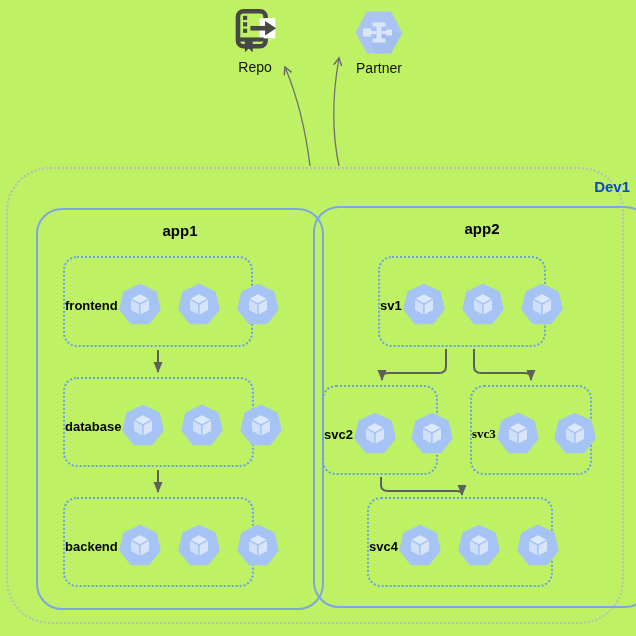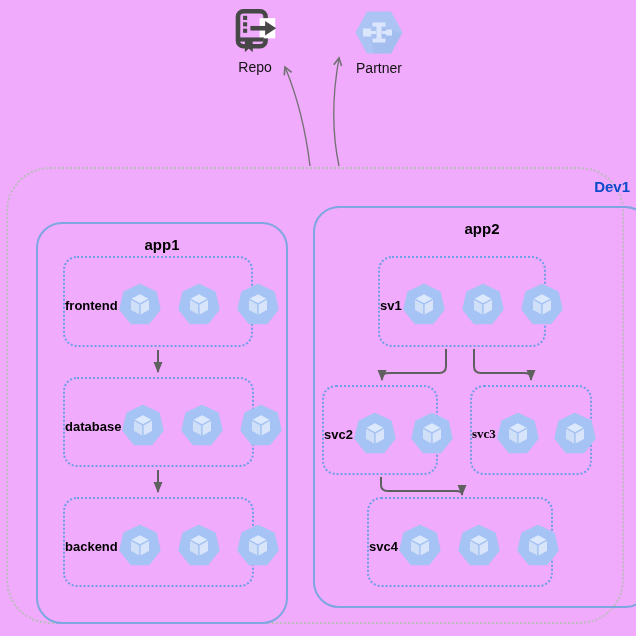--- a/index.html
+++ b/index.html
@@ -1,17 +1,17 @@
 <!DOCTYPE html>
 <html><head>
 <meta charset="utf-8">
 <style>
   html,body{margin:0;padding:0;background:#ffffff;}
   .canvas{
-    position:relative;width:636px;height:636px;background:#f0abfc;
+    position:relative;width:636px;height:636px;background:#bef264;
     font-family:"Liberation Sans", sans-serif;color:#000;overflow:hidden;
   }
   
   .ext-node{position:absolute;text-align:center;}
   .ext-node .ico{display:block;margin:0 auto;}
   .ext-label{display:block;margin-top:5px;font-size:14px;color:#111;}
   #repo-node{left:227px;top:8px;width:56px;}
   #partner-node{left:346px;top:10px;width:66px;}
 
   
@@ -22,21 +22,21 @@
   .cluster-label{
     position:absolute;left:0;top:178px;width:630px;text-align:right;
     font-size:15px;font-weight:bold;color:#0b4bcb;
   }
 
   
   .app{
     position:absolute;border:2px solid #7ea6e0;border-radius:26px;
     box-sizing:border-box;background:transparent;
   }
-  #app1{left:36px;top:222px;width:252px;height:402px;}
+  #app1{left:36px;top:208px;width:288px;height:402px;}
   #app2{left:313px;top:206px;width:338px;height:402px;}
   .app-label{
     position:absolute;top:12px;left:0;width:100%;text-align:center;
     font-size:15px;font-weight:bold;color:#000;
   }
 
   
   .group{
     position:absolute;border:2px dotted #6d9eea;border-radius:14px;
     box-sizing:border-box;display:flex;flex-direction:row;align-items:center;

